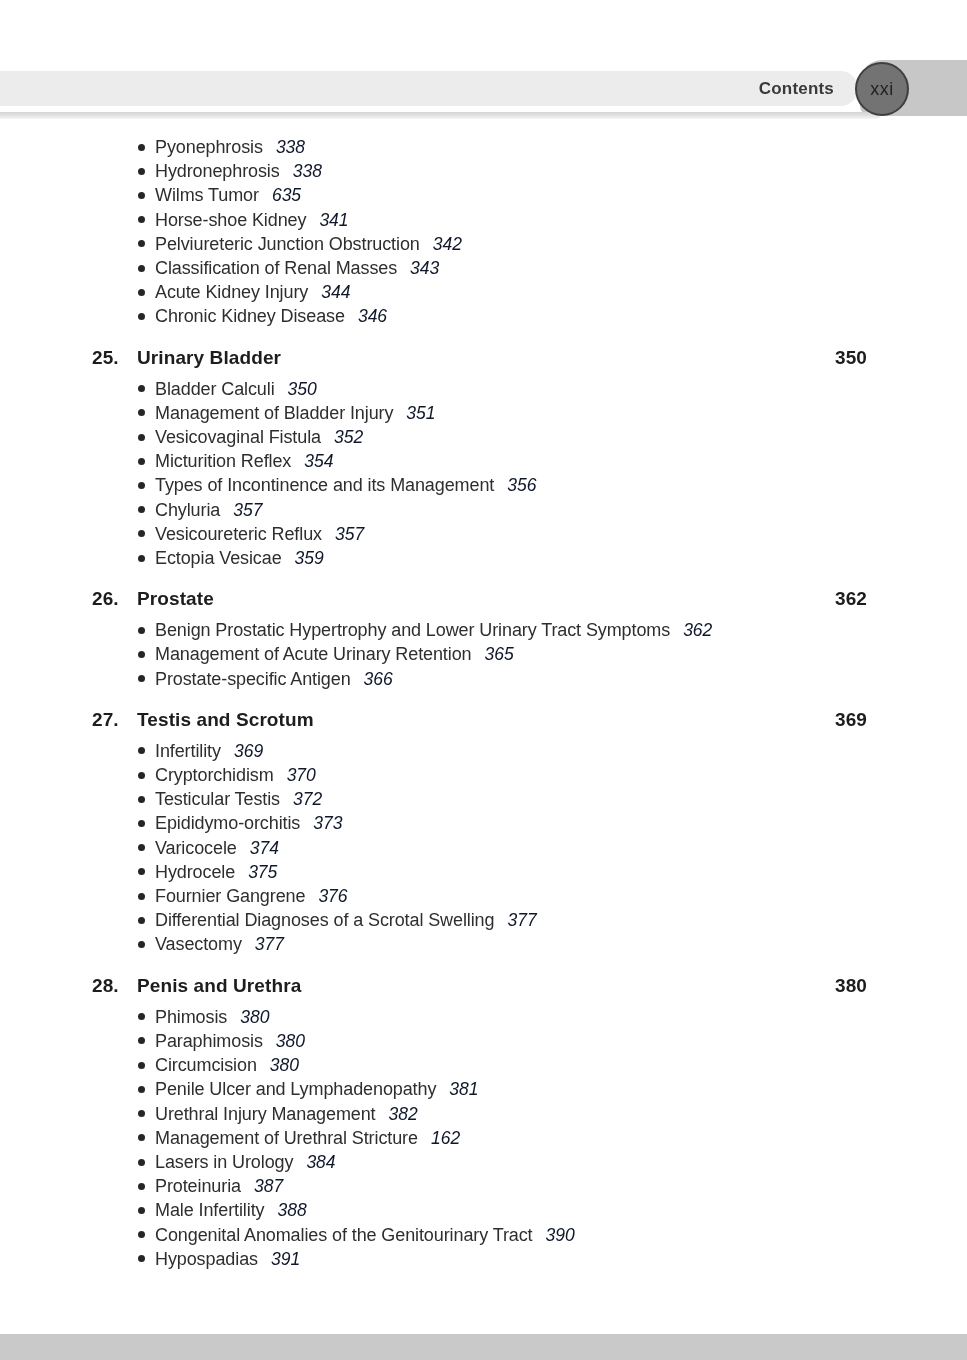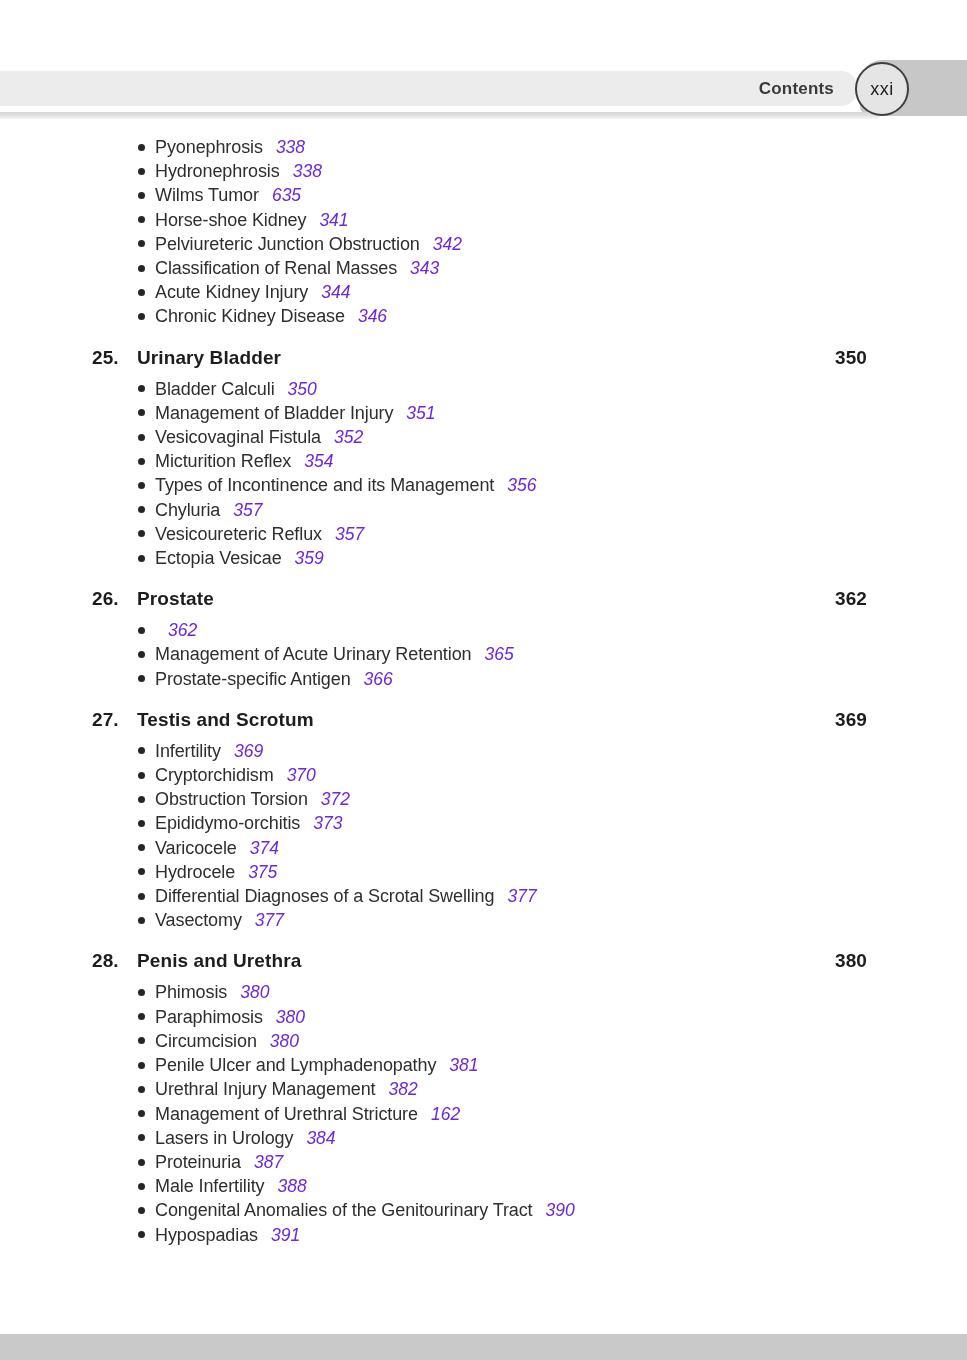--- a/index.html
+++ b/index.html
@@ -22,21 +22,21 @@
   .header-title{
     font-size:17px;font-weight:bold;color:#3a3a3a;letter-spacing:.2px;margin-left:20px;
   }
   .header-shadow{
     position:absolute;left:0;top:112px;width:880px;height:7px;
     background:linear-gradient(to bottom,#d5d5d5 0%,#e3e3e3 55%,#f7f7f7 100%);
     border-radius:0 4px 4px 0;
   }
   .page-circle{
     position:absolute;left:855px;top:62px;width:54px;height:54px;
-    box-sizing:border-box;background:#e5e5e5;border:2.5px solid #3f3f3f;
+    box-sizing:border-box;background:#737373;border:2.5px solid #3f3f3f;
     border-radius:50%;display:flex;align-items:center;justify-content:center;
   }
   .page-circle span{font-size:18px;color:#222;letter-spacing:.5px;}
   
   .footer-bar{
     position:absolute;left:0;bottom:0;width:100%;height:26px;background:#c9c9c9;
   }
   
   .toc{position:absolute;left:92px;top:135px;width:775px;}
   .sec-heading{
@@ -50,21 +50,21 @@
   .sec-items{list-style:none;margin:0;padding:0 0 0 46px;}
   .toc-item{
     display:flex;align-items:flex-end;
     font-size:18px;line-height:24.2px;color:#2e2e2e;letter-spacing:-.1px;
   }
   .bullet{
     width:7px;height:7px;border-radius:50%;background:#262626;
     margin-right:10px;align-self:center;flex-shrink:0;
   }
   .item-page{
-    font-style:italic;font-size:17.5px;margin-left:13px;color:#6d28d9;
+    font-style:italic;font-size:17.5px;margin-left:13px;color:#0f172a;
     letter-spacing:0;
   }
 </style>
 </head>
 <body>
 
 <div class="page">
 
   <header>
     <div class="header-tab"></div>
@@ -190,20 +190,21 @@
 
   <section class="toc-section">
     <div class="sec-heading">
       <span class="sec-num">26.</span>
       <span class="sec-title">Prostate</span>
       <span class="sec-page">362</span>
     </div>
     <ul class="sec-items">
   <li class="toc-item">
     <span class="bullet"></span>
+    <span class="item-label">Benign Prostatic Hypertrophy and Lower Urinary Tract Symptoms</span>
     <span class="item-page">362</span>
   </li>
 
   <li class="toc-item">
     <span class="bullet"></span>
     <span class="item-label">Management of Acute Urinary Retention</span>
     <span class="item-page">365</span>
   </li>
 
   <li class="toc-item">
@@ -228,21 +229,21 @@
   </li>
 
   <li class="toc-item">
     <span class="bullet"></span>
     <span class="item-label">Cryptorchidism</span>
     <span class="item-page">370</span>
   </li>
 
   <li class="toc-item">
     <span class="bullet"></span>
-    <span class="item-label">Obstruction Torsion</span>
+    <span class="item-label">Testicular Testis</span>
     <span class="item-page">372</span>
   </li>
 
   <li class="toc-item">
     <span class="bullet"></span>
     <span class="item-label">Epididymo-orchitis</span>
     <span class="item-page">373</span>
   </li>
 
   <li class="toc-item">
@@ -250,20 +251,25 @@
     <span class="item-label">Varicocele</span>
     <span class="item-page">374</span>
   </li>
 
   <li class="toc-item">
     <span class="bullet"></span>
     <span class="item-label">Hydrocele</span>
     <span class="item-page">375</span>
   </li>
 
+  <li class="toc-item">
+    <span class="bullet"></span>
+    <span class="item-label">Fournier Gangrene</span>
+    <span class="item-page">376</span>
+  </li>
 
   <li class="toc-item">
     <span class="bullet"></span>
     <span class="item-label">Differential Diagnoses of a Scrotal Swelling</span>
     <span class="item-page">377</span>
   </li>
 
   <li class="toc-item">
     <span class="bullet"></span>
     <span class="item-label">Vasectomy</span>

